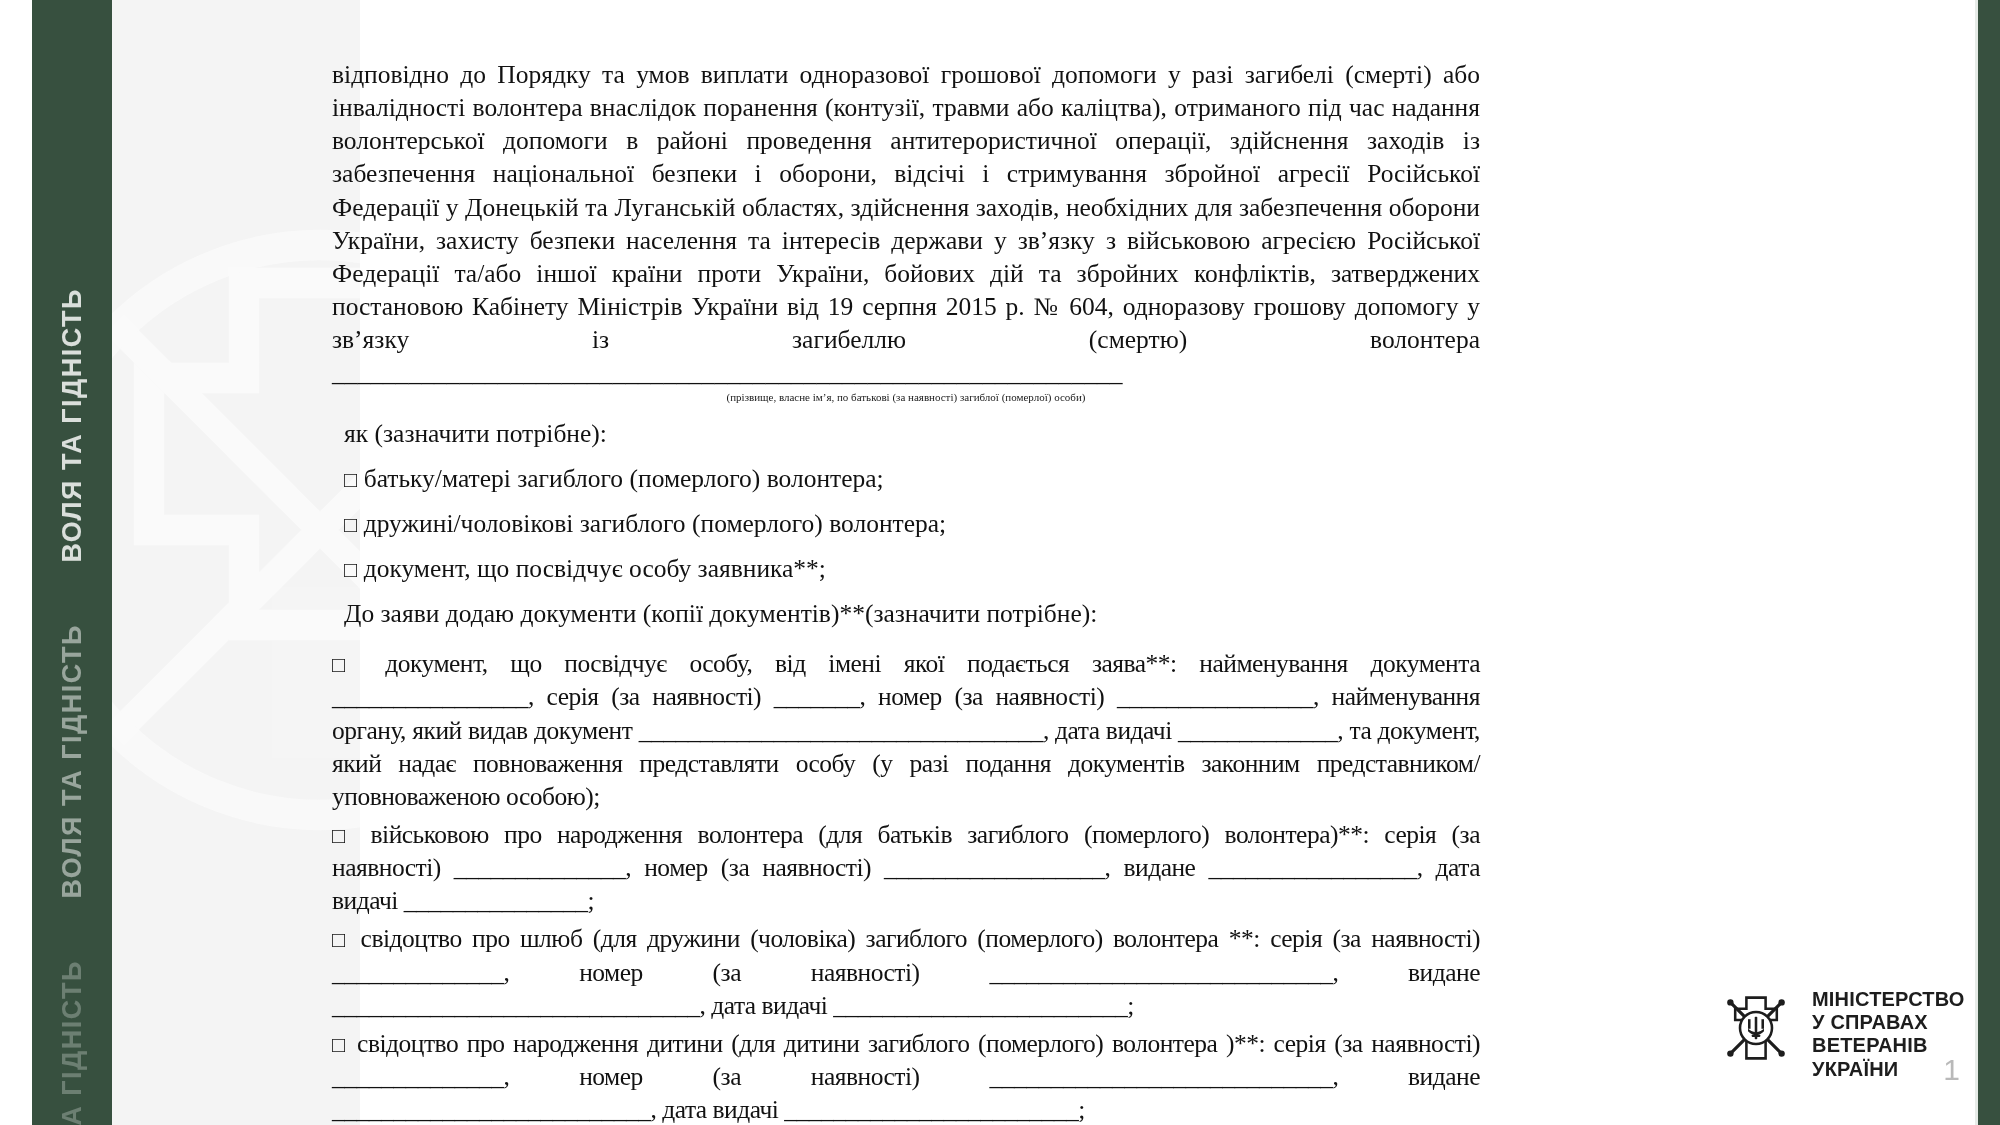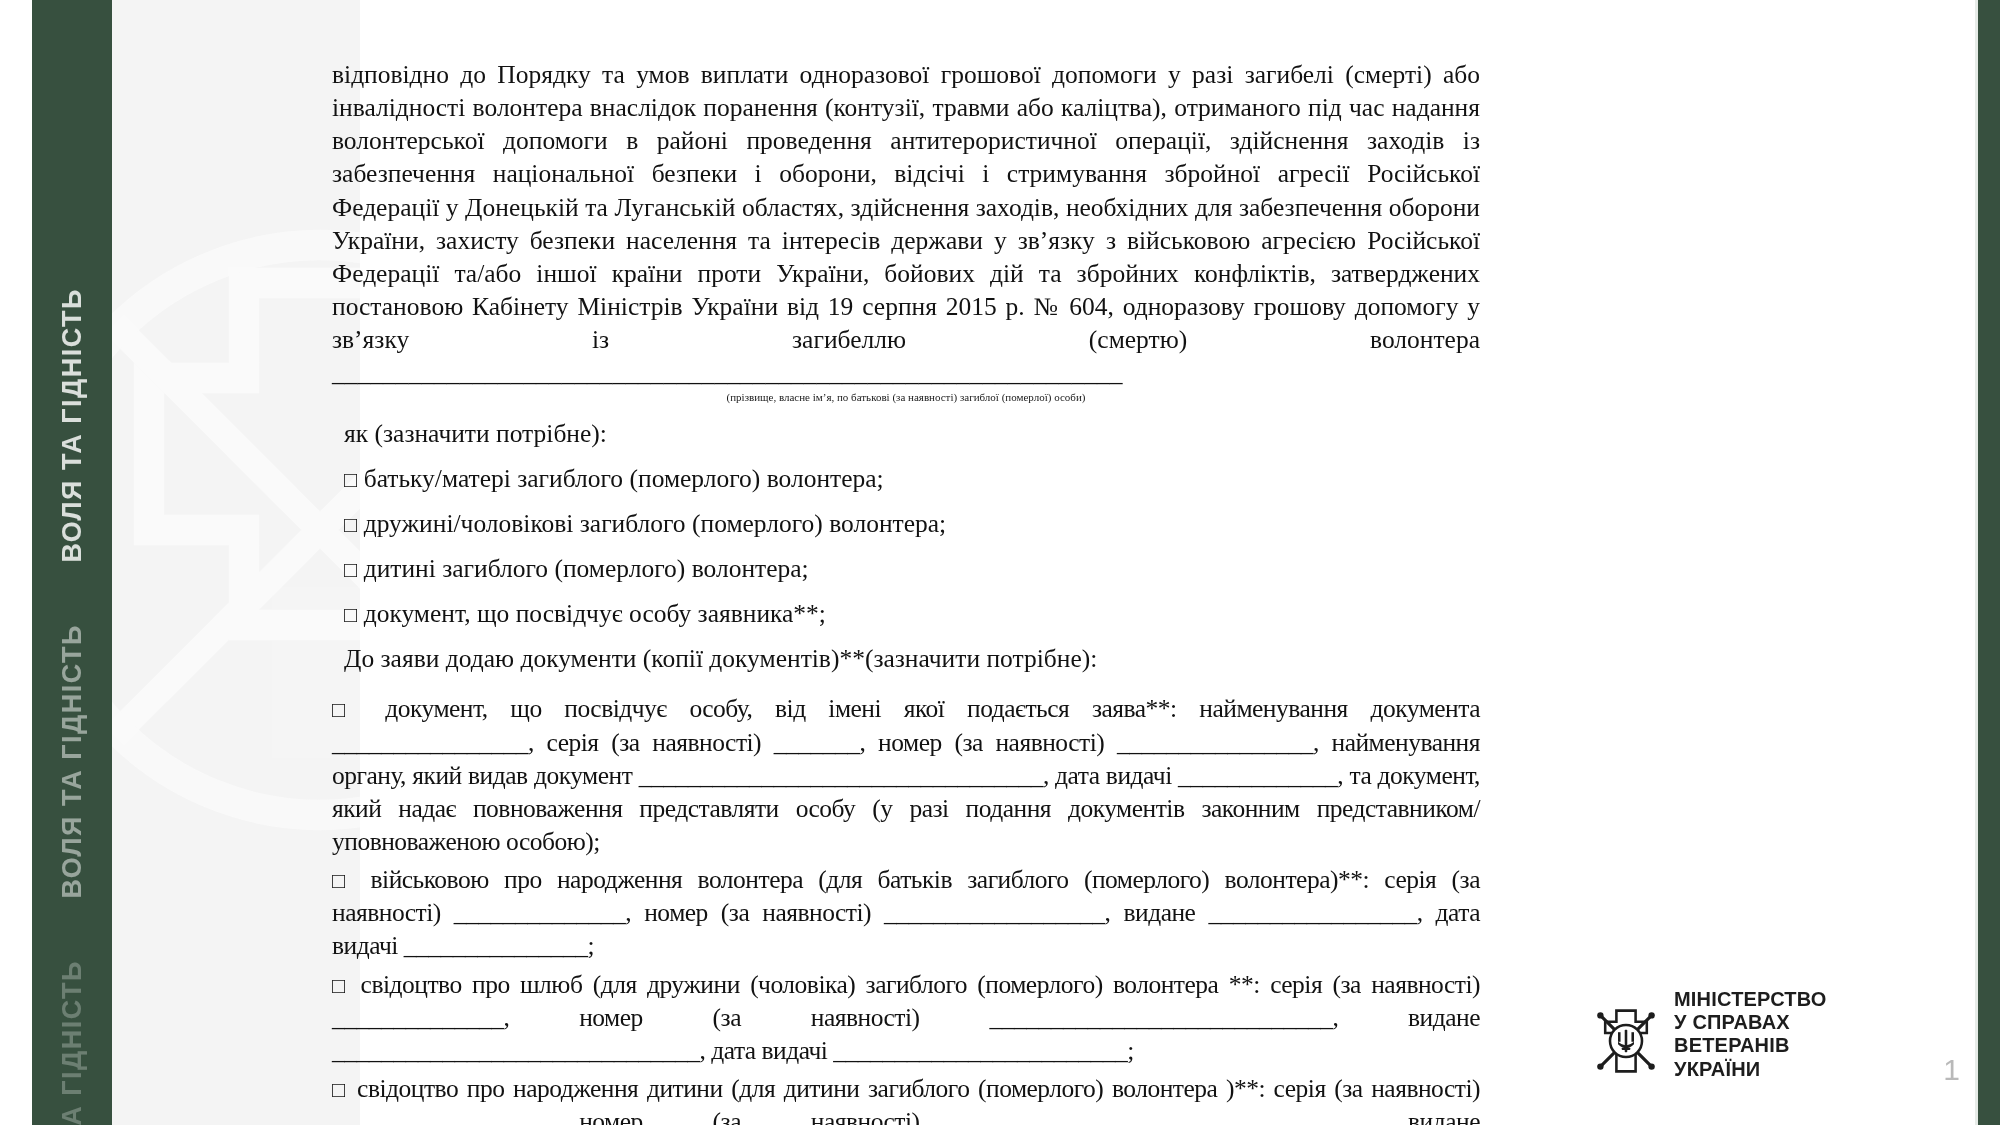--- a/index.html
+++ b/index.html
@@ -123,25 +123,25 @@
 
   .cb { font-size: 22px; }
 
   .list-line { margin: 12px; }
 
   .gap-sm { height: 5px; }
 
   
   .logo-block {
     position: absolute;
-    left: 1586px;
+    left: 1716px;
     top: 988px;
     display: flex;
-    align-items: flex-end;
-    gap: 8px;
+    align-items: flex-start;
+    gap: 16px;
   }
   .logo-mark { width: 80px; height: 80px; flex: 0 0 80px; }
   .logo-text {
     font-family: "Liberation Sans", "DejaVu Sans", sans-serif;
     font-weight: 700;
     font-size: 20px;
     line-height: 1.16;
     color: #1d1d1d;
     letter-spacing: .2px;
   }
@@ -196,24 +196,20 @@
     <p class="p-left list-line">
       <span class="cb">□</span>
       <span>батьку/матері загиблого (померлого) волонтера;</span>
     </p>
 
     <p class="p-left list-line">
       <span class="cb">□</span>
       <span>дружині/чоловікові загиблого (померлого) волонтера;</span>
     </p>
 
-    <p class="p-left list-line">
-      <span class="cb">□</span>
-      <span>дитині загиблого (померлого) волонтера;</span>
-    </p>
 
 
     <p class="p-left list-line">
       <span class="cb">□</span>
       <span>документ, що посвідчує особу заявника**;</span>
     </p>
 
     <p class="p-left list-line">До заяви додаю документи (копії документів)**(зазначити потрібне):</p>
 
     <div class="gap-sm"></div>

